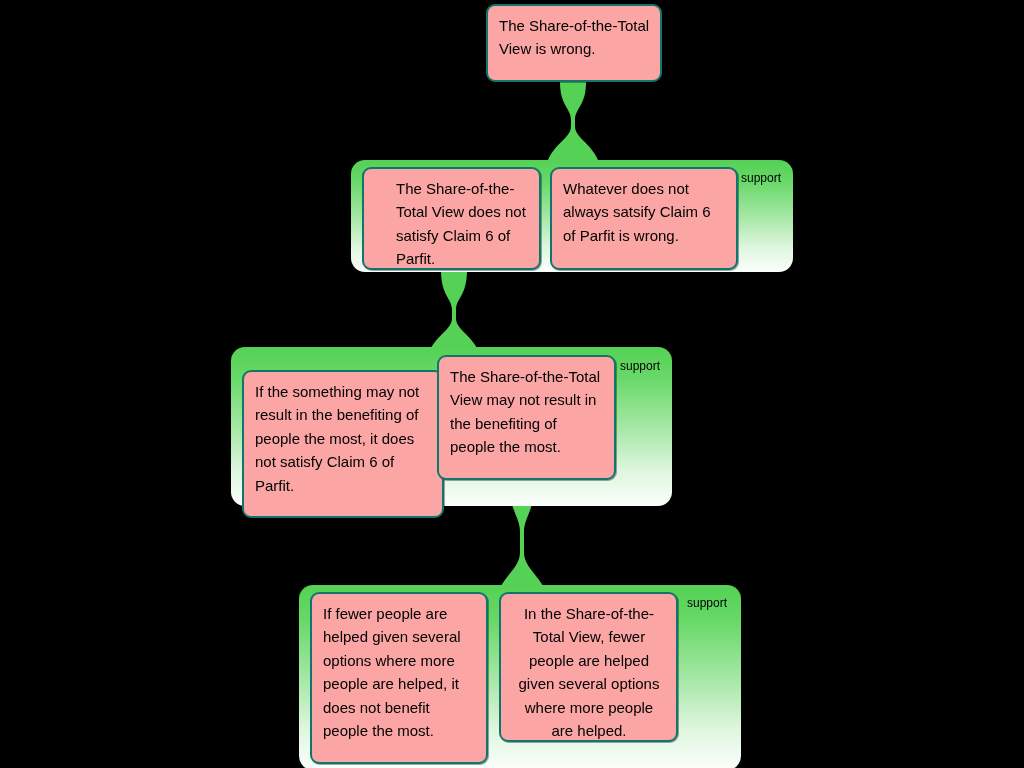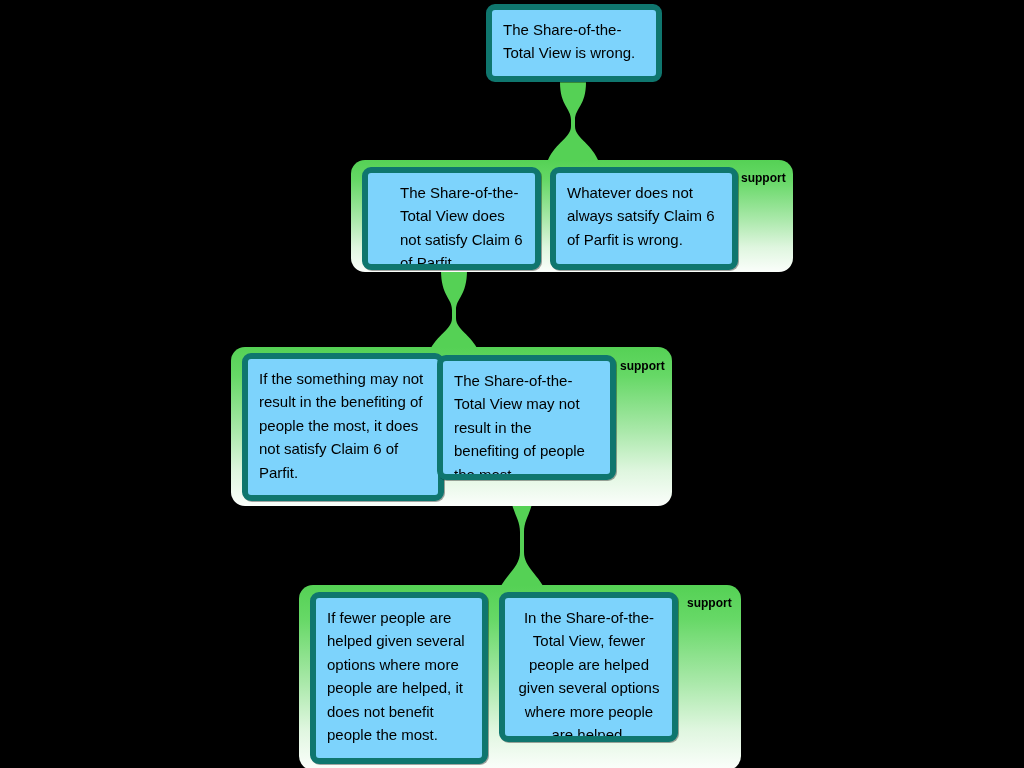--- a/index.html
+++ b/index.html
@@ -45,28 +45,27 @@
     box-sizing: border-box;
   }
 
   .support-label {
     position: absolute;
     font-size: 12px;
     line-height: 14px;
     color: #000000;
     white-space: nowrap;
     font-family: "Liberation Sans", sans-serif;
-    font-weight: bold;
   }
 
   
   .claim-card {
     position: absolute;
-    background: #7dd3fc;
-    border: 6px solid #0f766e;
+    background: #fca5a5;
+    border: 2px solid #0f766e;
     border-radius: 9px;
     box-sizing: border-box;
     padding: 8px 10px 8px 11px;
     font-size: 15px;
     line-height: 23.4px;
     color: #000000;
     z-index: 3;
     font-family: "Liberation Sans", sans-serif;
     box-shadow: 1px 1px 0 rgba(0,0,0,0.35);
     overflow: hidden;
@@ -118,21 +117,21 @@
 
   <div class="support-panel" style="left:351px; top:160px; width:442px; height:112px;">
     <span class="support-label" style="left:390px; top:11px;">support</span>
   </div>
   <div class="claim-card" style="left:362px; top:167px; width:179px; height:103px;padding-left:32px;">The Share-of-the-Total View does not satisfy Claim 6 of Parfit.</div>
   <div class="claim-card" style="left:550px; top:167px; width:188px; height:103px;">Whatever does not always satsify Claim 6 of Parfit is wrong.</div>
 
   <div class="support-panel" style="left:231px; top:347px; width:441px; height:159px;">
     <span class="support-label" style="left:389px; top:12px;">support</span>
   </div>
-  <div class="claim-card" style="left:242px; top:353px; width:202px; height:148px;">If the something may not result in the benefiting of people the most, it does not satisfy Claim 6 of Parfit.</div>
+  <div class="claim-card" style="left:242px; top:370px; width:202px; height:148px;">If the something may not result in the benefiting of people the most, it does not satisfy Claim 6 of Parfit.</div>
   <div class="claim-card" style="left:437px; top:355px; width:179px; height:125px;">The Share-of-the-Total View may not result in the benefiting of people the most.</div>
 
   <div class="support-panel" style="left:299px; top:585px; width:442px; height:185px;">
     <span class="support-label" style="left:388px; top:11px;">support</span>
   </div>
   <div class="claim-card" style="left:310px; top:592px; width:178px; height:172px;">If fewer people are helped given several options where more people are helped, it does not benefit people the most.</div>
   <div class="claim-card" style="left:499px; top:592px; width:179px; height:150px;text-align:center;">In the Share-of-the-Total View,  fewer people are helped given several options where more people are helped.</div>
 
 </div>
 

